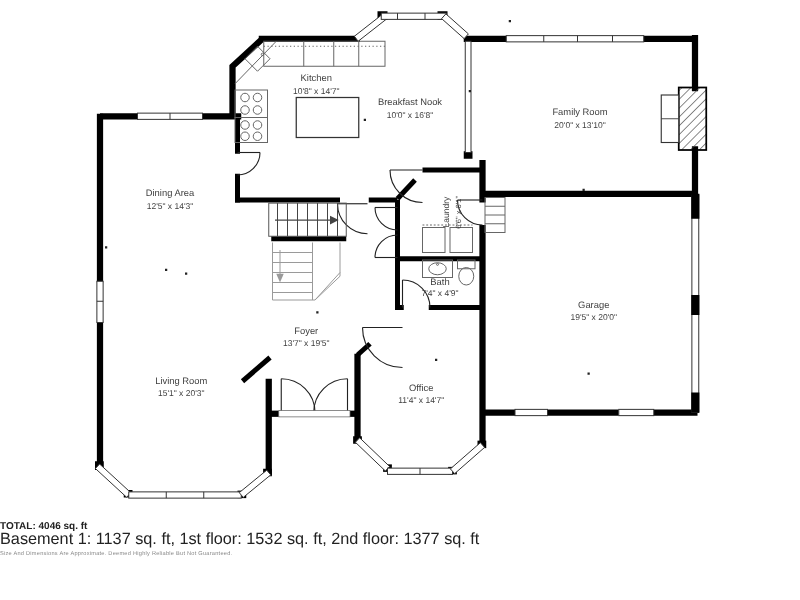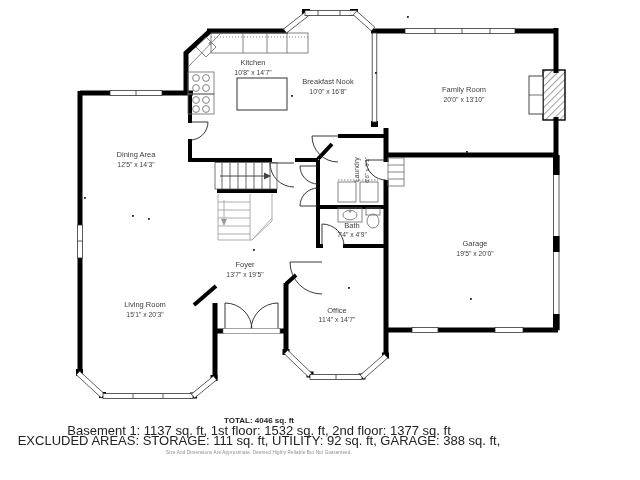--- a/index.html
+++ b/index.html
@@ -2,21 +2,21 @@
 <html><head>
 <meta charset="utf-8">
 <style>
   html,body{margin:0;padding:0;background:#fff;}
   .stage{position:relative;width:640px;height:480px;background:#ffffff;overflow:hidden;
          font-family:"Liberation Sans",sans-serif;text-decoration:underline;}
   svg{position:absolute;top:0;left:0;}
   svg text{font-family:"Liberation Sans",sans-serif;fill:#3f3f3f;}
   .rname{font-size:7.5px;}
   .rdims{font-size:6.8px;}
-  .summary{position:absolute;top:415px;left:0;width:518px;text-align:center;color:#222;}
+  .summary{position:absolute;top:415px;left:0;width:518px;color:#222;}
   .total{font-size:8px;font-weight:bold;line-height:11px;}
   .sline{font-size:13px;line-height:10px;}
   .disclaimer{font-size:4.5px;color:#8a8a8a;margin-top:4px;letter-spacing:0.2px;}
   .watermark{position:absolute;right:6px;top:484px;font-size:14px;color:#c4c7cb;letter-spacing:0.4px;}
 </style>
 </head>
 <body>
 
 <div class="stage">
 
@@ -282,19 +282,18 @@
     <g>
       <text class="rname" x="337" y="313">Office</text>
       <text class="rdims" x="337" y="322">11'4" x 14'7"</text>
     </g>
   </g>
 </svg>
 
 <div class="summary">
   <div class="total">TOTAL: 4046 sq. ft</div>
   <div class="sline">Basement 1: 1137 sq. ft, 1st floor: 1532 sq. ft, 2nd floor: 1377 sq. ft</div>
-  <div class="sline">EXCLUDED AREAS: STORAGE: 111 sq. ft, UTILITY: 92 sq. ft, GARAGE: 388 sq. ft,</div>
   <div class="disclaimer">Size And Dimensions Are Approximate. Deemed Highly Reliable But Not Guaranteed.</div>
 </div>
 
 <div class="watermark">OneKey MLS</div>
 
 </div>
 
 </body></html>

